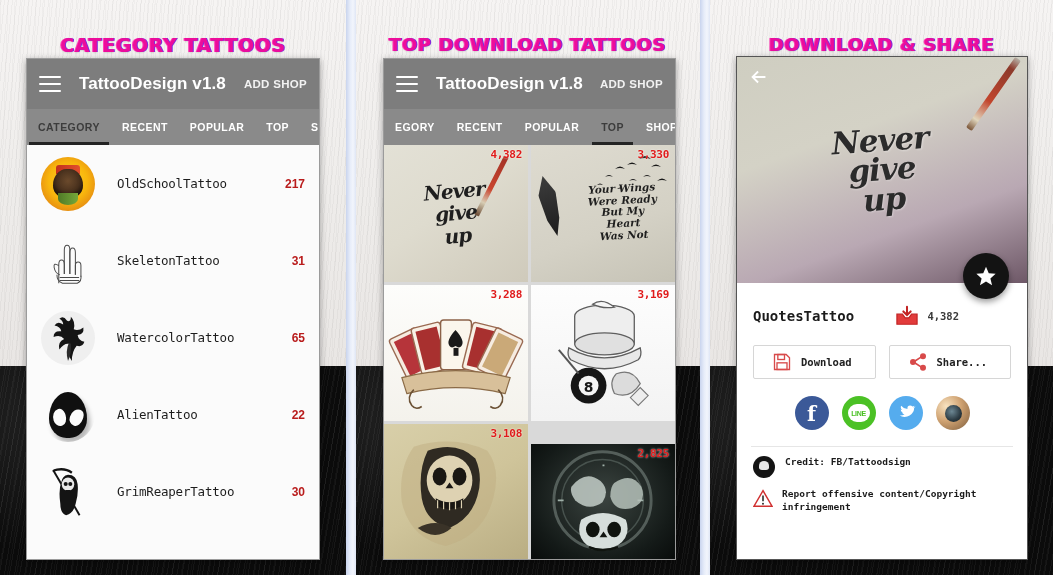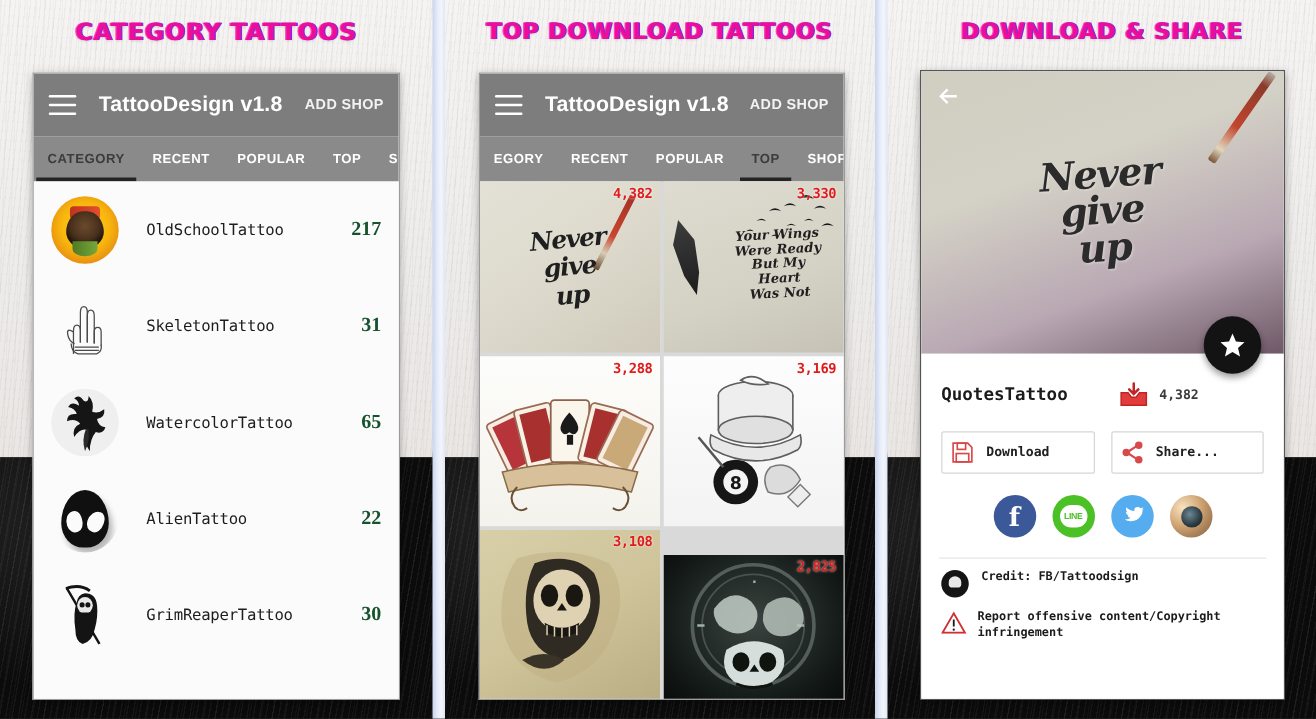--- a/index.html
+++ b/index.html
@@ -50,21 +50,21 @@
       repeating-linear-gradient(-88deg, rgba(0,0,0,.028) 0 1px, rgba(255,255,255,0) 1px 7px),
       linear-gradient(180deg,#f6f4f3 0%,#eeecea 55%,#e9e6e4 100%); }
   .panel-bg-dark { position:absolute; left:0; right:0; top:366px; bottom:0;
     background:
       repeating-linear-gradient(100deg, rgba(255,255,255,.05) 0 1px, rgba(0,0,0,0) 1px 5px),
       repeating-linear-gradient(-80deg, rgba(255,255,255,.033) 0 1px, rgba(0,0,0,0) 1px 9px),
       radial-gradient(ellipse at 25% 25%, #252525 0%, #0b0b0b 62%), #090909; }
 
   
   .promo {
-    position:absolute; top:15px; left:0; right:0; text-align:center;
+    position:absolute; top:34px; left:0; right:0; text-align:center;
     font-family:"DejaVu Sans", sans-serif;
     font-weight:bold; font-size:19px; letter-spacing:.6px;
     color:#ec0d9b;
     text-shadow:1px 0 0 #7b2ce0, -1px 0 0 #ff3fb6, 0 1px 2px rgba(0,0,0,.15);
     z-index:4; white-space:nowrap;
   }
   #panel2 .promo { font-size:18px; }
   #panel3 .promo { font-size:18px; }
 
   
@@ -93,22 +93,22 @@
   .tab.active { color:#3c3c3c; }
   .tab.active::after { content:""; position:absolute; left:2px; right:2px; bottom:0; height:3px; background:#242424; }
 
   
   .list { background:#fbfbfb; height:416px; overflow:hidden; }
   .row { height:77px; display:flex; align-items:center; padding:0 14px; position:relative; }
   .thumb { width:54px; height:54px; flex:0 0 auto; border-radius:50%; overflow:hidden;
            display:flex; align-items:center; justify-content:center; position:relative; }
   .row-label { margin-left:22px; font-family:"DejaVu Sans Mono", monospace;
                font-size:12.5px; font-weight:normal; color:#1d1d1d; letter-spacing:-.2px; }
-  .row-count { margin-left:auto; font-family:Liberation Serif, serif;
-               font-size:16px; font-weight:bold; color:#14532d; }
+  .row-count { margin-left:auto; font-family:Liberation Sans, sans-serif;
+               font-size:12px; font-weight:bold; color:#b91c1c; }
 
   
   .t-oldschool { background:radial-gradient(circle at 50% 45%, #ffd227 0%, #f8b60d 48%, #e58a12 78%, #c96b0d 100%); }
   .t-oldschool .skull { position:absolute; width:30px; height:30px; top:12px; left:12px;
       background:radial-gradient(circle at 50% 40%, #6b4a2c 0%, #3a2617 70%);
       border-radius:45% 45% 50% 50%/55% 55% 45% 45%;
       box-shadow:inset 0 -4px 4px rgba(0,0,0,.5); }
   .t-oldschool .leaf { position:absolute; width:20px; height:12px; bottom:6px; left:17px;
       background:linear-gradient(90deg,#4f7a27,#76a83a); border-radius:0 0 50% 50%; }
   .t-oldschool .crest { position:absolute; width:24px; height:9px; top:8px; left:15px;
@@ -175,21 +175,21 @@
 
   .detail { background:#fff; height:278px; position:relative; }
   .title-row { display:flex; align-items:center; padding:18px 16px 0 16px; height:48px; }
   .detail-title { font-family:"DejaVu Sans Mono", monospace; font-size:14px; font-weight:bold; color:#1b1b1b; }
   .dl-stat { margin-left:auto; display:flex; align-items:center; gap:7px; padding-right:52px; }
   .dl-stat svg { width:26px; height:22px; }
   .dl-count { font-family:"DejaVu Sans Mono", monospace; font-size:10.5px; color:#3a3a3a; font-weight:bold; }
 
   .btn-row { display:flex; gap:13px; padding:14px 16px 0 16px; }
   .btn { flex:1; height:34px; border:1px solid #d6d6d6; background:#fff; border-radius:2px;
-         display:flex; align-items:center; gap:9px; padding:0 6px;
+         display:flex; align-items:center; gap:9px; padding:0 18px;
          font-family:"DejaVu Sans Mono", monospace; font-size:10.5px; font-weight:bold; color:#212121; }
   .btn svg { width:20px; height:20px; flex:0 0 auto; }
 
   .social-row { display:flex; justify-content:center; gap:13px; padding-top:17px; }
   .soc { width:34px; height:34px; border-radius:50%; display:flex; align-items:center; justify-content:center;
          color:#fff; font-weight:bold; }
   .soc-fb { background:#3b5998; font-family:"DejaVu Serif", serif; font-size:21px; }
   .soc-line { background:#4bc125; }
   .soc-line .bub { width:22px; height:18px; border-radius:9px; background:#fff;
                    display:flex; align-items:center; justify-content:center;

